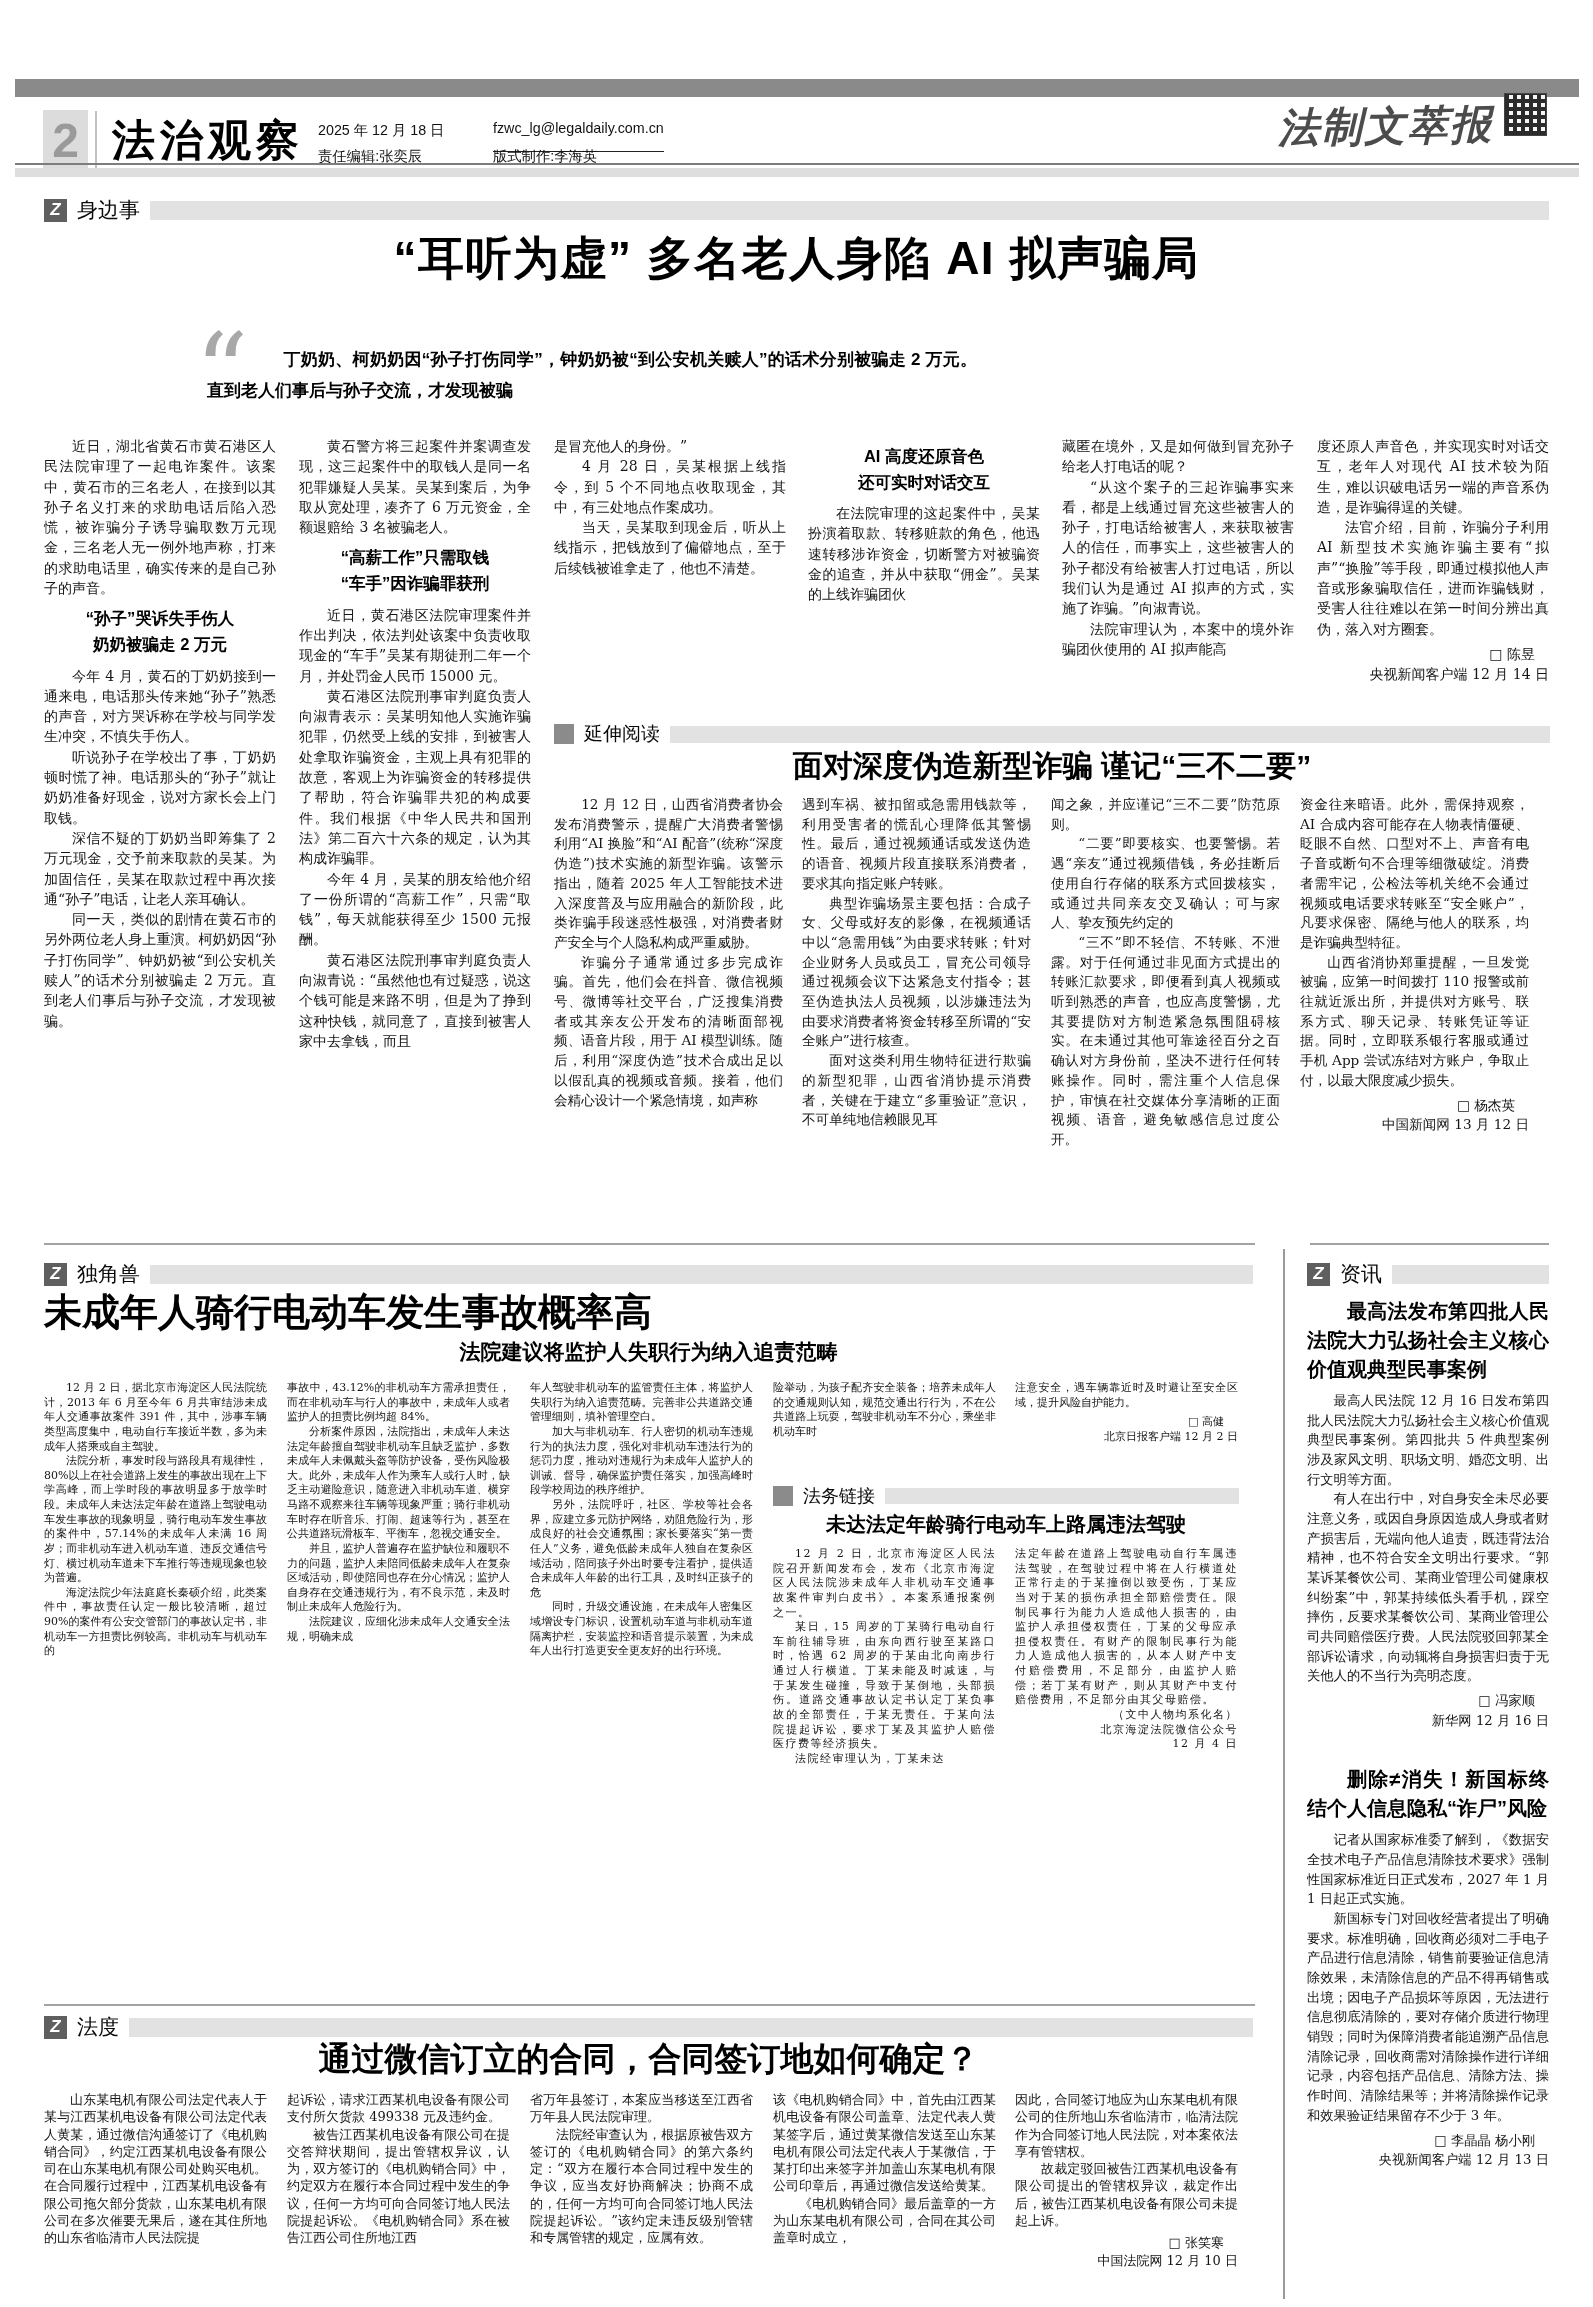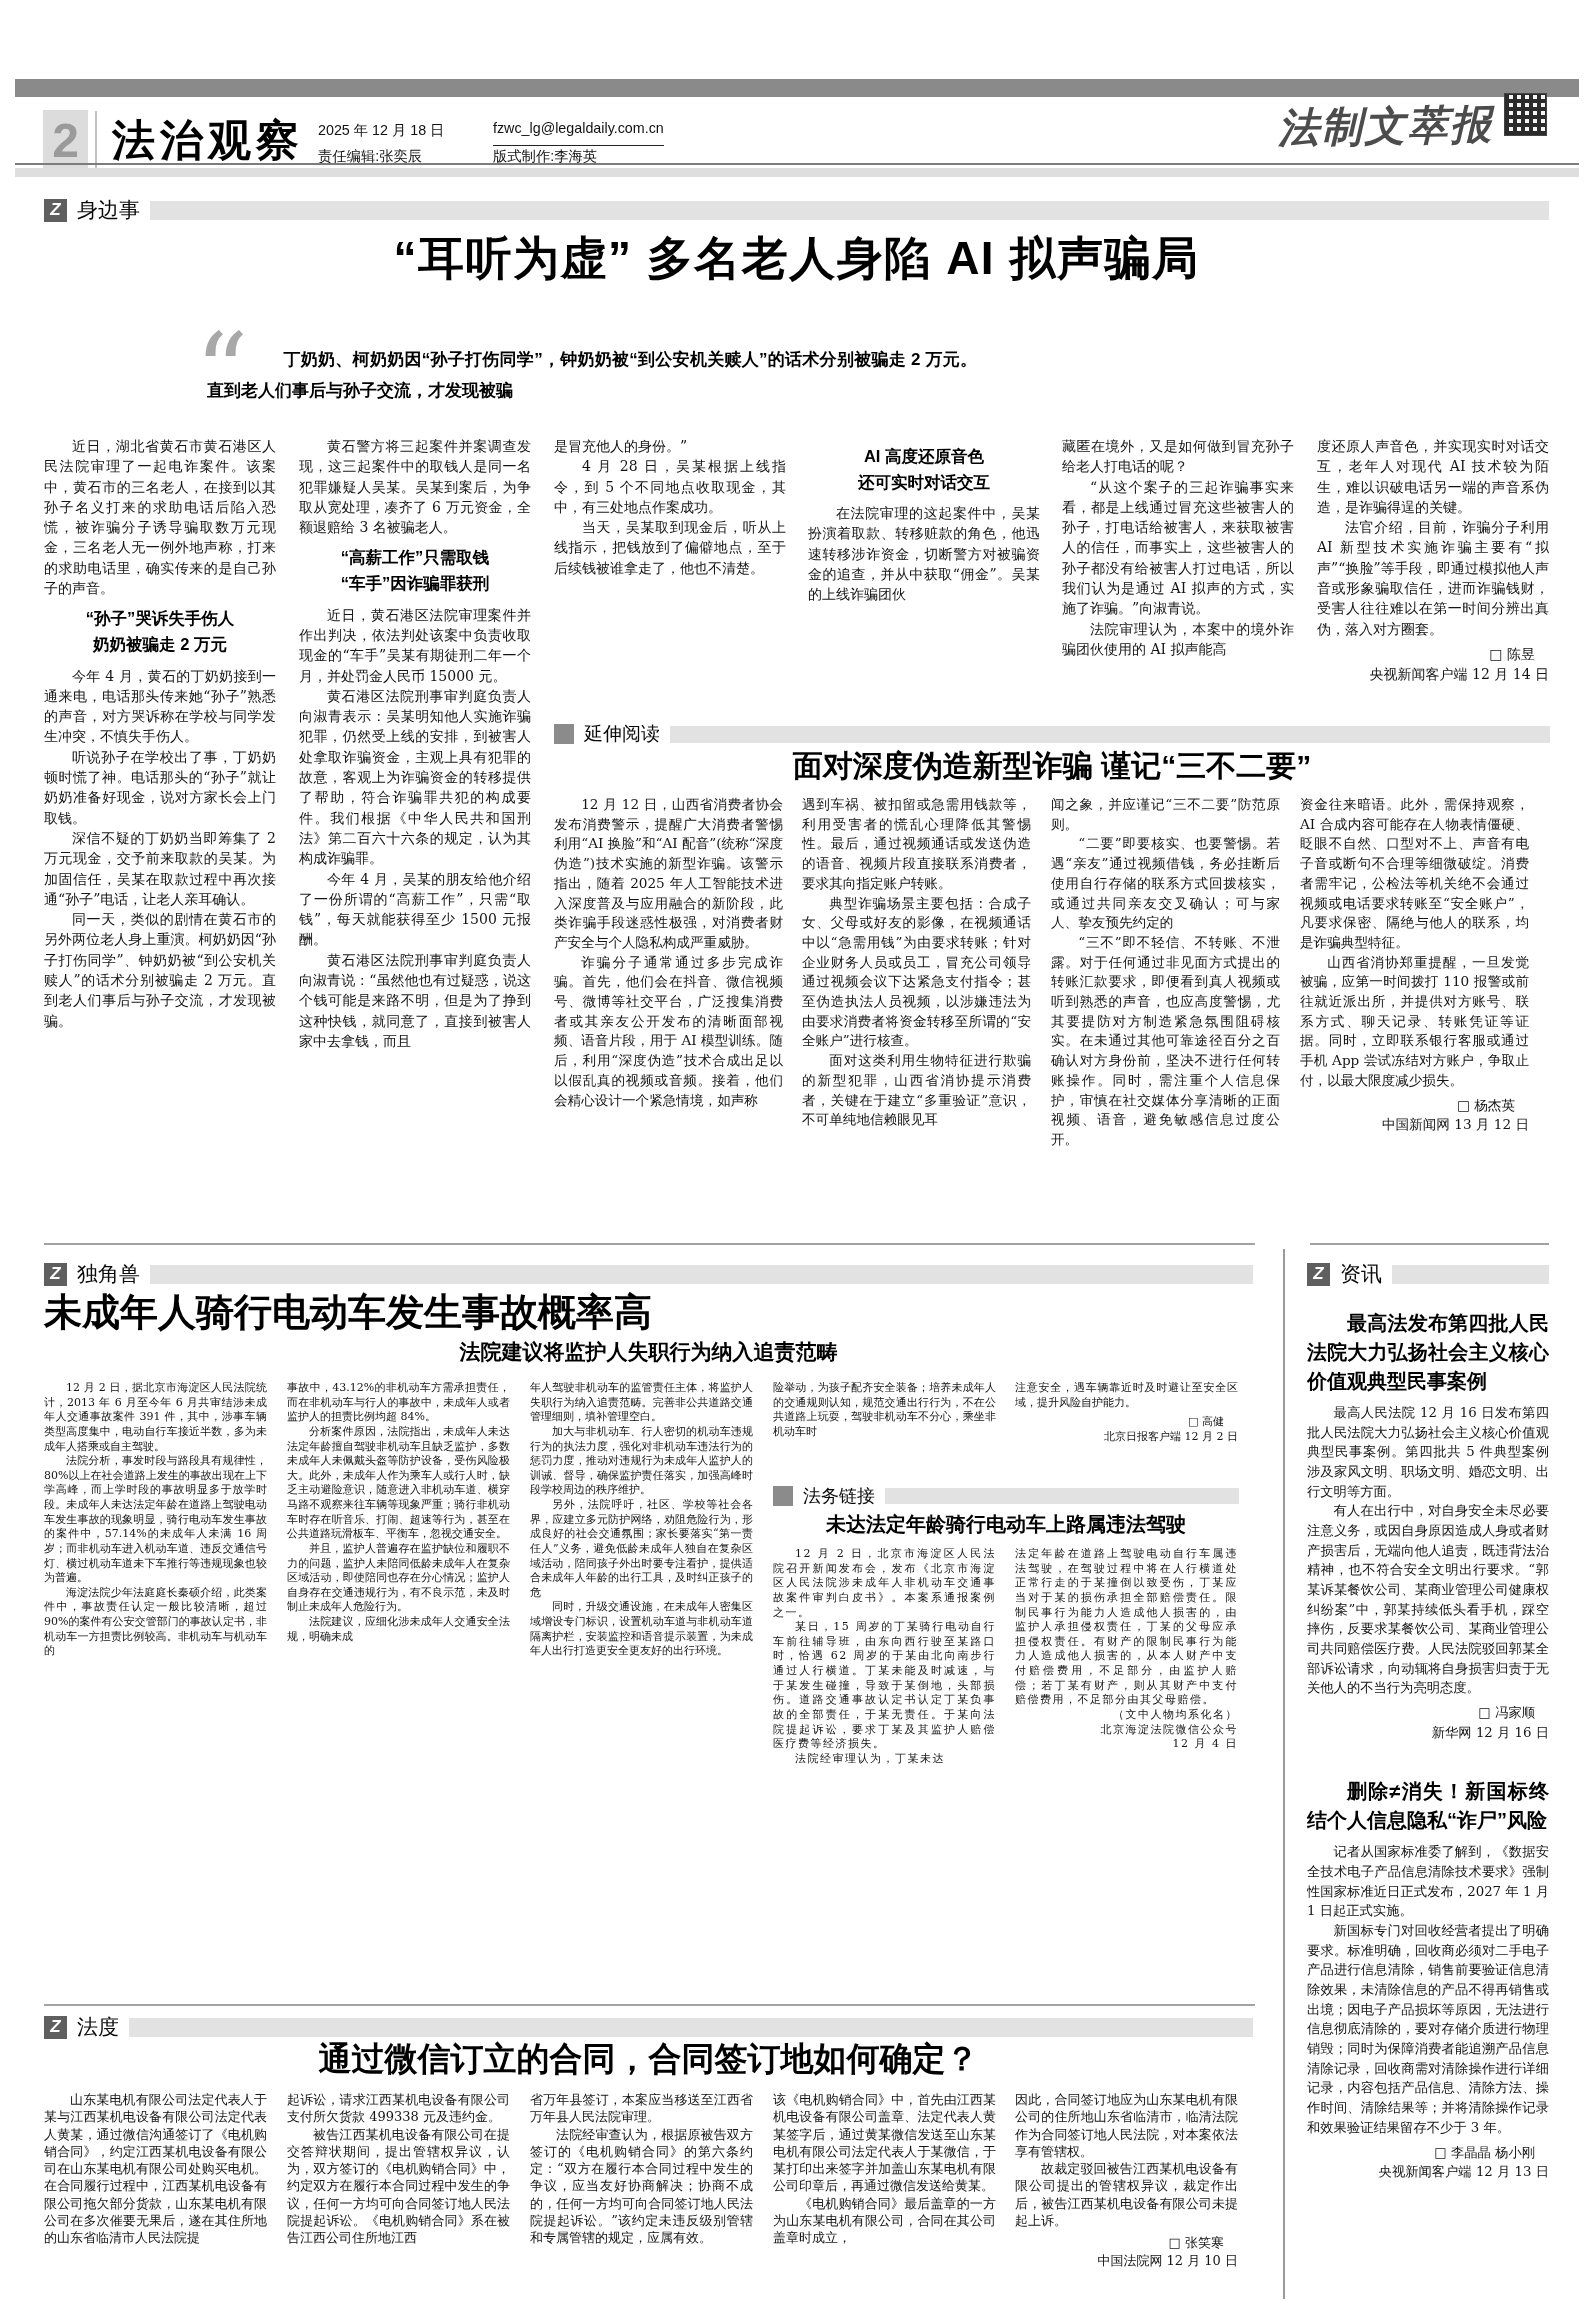--- a/index.html
+++ b/index.html
@@ -10,21 +10,21 @@
   }
   .abs{position:absolute;}
   .sans{font-family:"Liberation Sans","DejaVu Sans",sans-serif;}
   
   .topbar{left:15px;top:79px;width:1564px;height:18px;background:#8a8a8a;}
   .pageno{left:43px;top:110px;width:45px;height:62px;background:#dcdcdc;
     color:#9a9a9a;font-size:48px;font-weight:bold;text-align:center;line-height:62px;}
   .pagesep{left:95px;top:111px;width:2px;height:60px;background:#c2c2c2;}
   .edition-title{left:112px;top:112px;font-size:43px;font-weight:bold;letter-spacing:5px;color:#000;}
   .meta{font-size:14.3px;color:#111;}
-  .meta .u{border-bottom:1px solid #222;padding-bottom:9px;}
+  .meta .u{border-bottom:1px solid #222;padding-bottom:15px;}
   .masthead{left:1278px;top:99px;width:217px;font-size:41px;font-weight:bold;
     font-style:italic;color:#4c4c4c;letter-spacing:2px;transform:rotate(-1deg);}
   .qr{left:1504px;top:93px;width:41px;height:41px;border:1.5px solid #444;
     background:
       repeating-linear-gradient(0deg,#2b2b2b 0 4px,transparent 4px 8px),
       repeating-linear-gradient(90deg,#2b2b2b 0 4px,#f5f5f5 4px 8px);}
   .header-rule{left:15px;top:163px;width:1564px;height:2px;background:#7d7d7d;}
   .header-band{left:15px;top:168px;width:1564px;height:9px;background:#dedede;}
   
   .marker{display:flex;align-items:center;gap:10px;}
@@ -56,21 +56,21 @@
   .ext-headline{left:554px;top:746px;width:996px;text-align:center;font-size:30px;
     font-weight:bold;color:#000;}
   .sec-du .col{font-size:11px;line-height:1.33;width:223px;}
   .du-headline{left:44px;top:1287px;width:1209px;font-size:38px;font-weight:bold;color:#000;}
   .du-subtitle{left:44px;top:1338px;width:1209px;text-align:center;font-size:21px;font-weight:bold;color:#000;}
   .box-title{left:773px;top:1511px;width:466px;text-align:center;font-size:20px;font-weight:bold;color:#000;}
   .boxcol{font-size:13.3px;line-height:1.4;letter-spacing:1.5px;width:223px;}
   .rail-col{left:1307px;top:1293px;width:242px;font-size:13.3px;line-height:1.48;}
   .rail-title{font-family:"Liberation Sans",sans-serif;font-weight:bold;font-size:20px;
     line-height:1.45;text-indent:2em;text-align:justify;margin:35px 0 7px 0;color:#000;}
-  .rail-title:first-child{margin-top:16px;}
+  .rail-title:first-child{margin-top:4px;}
   .sec-fa .col{font-size:13px;line-height:1.33;width:223px;}
   .fa-headline{left:44px;top:2037px;width:1209px;text-align:center;font-size:33px;font-weight:bold;color:#000;}
   .divider{background:#a2a2a2;height:2px;}
   .vrule{left:1283px;top:1249px;width:1.5px;height:1050px;background:#9a9a9a;}
 </style>
 </head>
 <body>
 
 <div class="abs topbar"></div>
 <div class="abs pageno sans">2</div>

